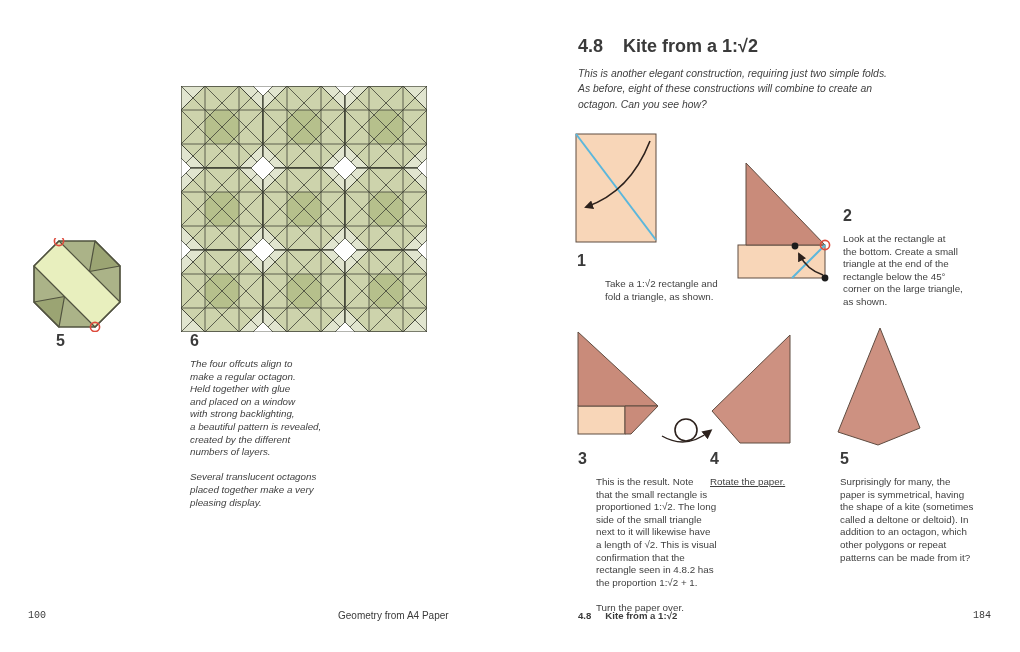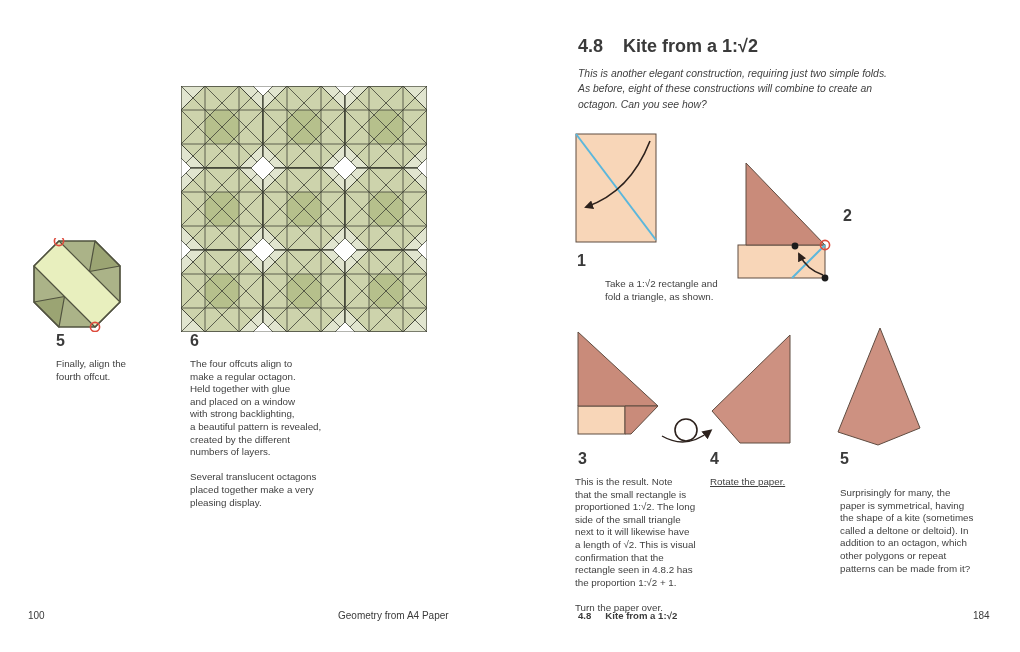--- a/index.html
+++ b/index.html
@@ -5,21 +5,21 @@
   html,body{margin:0;padding:0;background:#ffffff;}
   #spread{
     position:relative;width:1020px;height:652px;background:#ffffff;overflow:hidden;
     font-family:"Liberation Sans", sans-serif;color:#3d3d3d;
   }
   .abs{position:absolute;}
   .stepnum{font-size:16px;font-weight:700;color:#3a3a3a;}
   .caption{font-size:9.8px;line-height:12.6px;color:#3f3f3f;white-space:pre-line;}
   .heading{display:flex;gap:20px;font-size:18px;font-weight:700;color:#3a3a3a;}
   .intro{font-size:10.4px;line-height:15.4px;color:#3f3f3f;white-space:pre-line;font-style:italic;}
-  .footer-num{font-size:10px;color:#3a3a3a;}
+  .footer-num{font-size:10px;color:#3a3a3a;font-family:Liberation Mono, monospace;}
   .footer-title{font-size:10px;font-weight:400;color:#3a3a3a;}
   .footer-section{display:flex;gap:14px;font-size:9.6px;font-weight:700;color:#3a3a3a;}
   svg{display:block;}
 </style>
 </head>
 <body>
 
 <div id="spread">
 
   <svg id="pattern-svg" class="abs" style="left:181px;top:86px;" width="246" height="246" viewBox="0 0 246 246">
@@ -236,25 +236,23 @@
       <polygon fill="#e8efbe" points="25,0 86,61 61,86 0,25"></polygon>
       <polygon fill="#9ba473" points="61,0 86,25 55.5,30.5"></polygon>
       <polygon fill="#9ba473" points="0,61 25,86 30.5,55.5"></polygon>
       <polygon fill="none" points="25,0 61,0 86,25 86,61 61,86 25,86 0,61 0,25"></polygon>
       <circle cx="25" cy="0" r="4.6" fill="none" stroke="#dd4a3c" stroke-width="1.6"></circle>
       <circle cx="61" cy="86" r="4.6" fill="none" stroke="#dd4a3c" stroke-width="1.6"></circle>
     </g>
   </svg>
 
   <div class="abs stepnum" style="left:56px;top:332px;">5</div>
-  <div class="abs caption" style="left:56px;top:358px;width:110px;">Finally, align the
-fourth offcut.</div>
 
   <div class="abs stepnum" style="left:190px;top:332px;">6</div>
-  <div class="abs caption" style="left:190px;top:358px;width:165px;">The four offcuts align to
+  <div class="abs caption" style="left:190px;top:358px;width:165px;font-style:italic;">The four offcuts align to
 make a regular octagon.
 Held together with glue
 and placed on a window
 with strong backlighting,
 a beautiful pattern is revealed,
 created by the different
 numbers of layers.
 
 Several translucent octagons
 placed together make a very
@@ -296,20 +294,26 @@
     <circle cx="62" cy="88" r="3.4" fill="#1c1c1c"></circle>
     <circle cx="92" cy="120" r="3.4" fill="#1c1c1c"></circle>
     <circle cx="92" cy="87" r="4.6" fill="none" stroke="#dd4a3c" stroke-width="1.6"></circle>
   </svg>
 
   <div class="abs stepnum" style="left:577px;top:252px;">1</div>
   <div class="abs caption" style="left:577px;top:278px;width:150px;margin-left:28px;">Take a 1:√2 rectangle and
 fold a triangle, as shown.</div>
 
   <div class="abs stepnum" style="left:843px;top:207px;">2</div>
+  <div class="abs caption" style="left:843px;top:233px;width:140px;">Look at the rectangle at
+the bottom. Create a small
+triangle at the end of the
+rectangle below the 45°
+corner on the large triangle,
+as shown.</div>
 
   <svg class="abs" style="left:572px;top:325px;" width="96" height="118" viewBox="0 0 96 118">
     <rect x="6" y="81" width="47" height="28" fill="#f8d6b8" stroke="#5f4c41" stroke-width="1"></rect>
     <polygon points="6,7 6,81 86,81" fill="#c98b7a" stroke="#5f4c41" stroke-width="1"></polygon>
     <polygon points="53,81 86,81 59,109 53,109" fill="#c98b7a" stroke="#5f4c41" stroke-width="1"></polygon>
   </svg>
 
   <svg class="abs" style="left:658px;top:412px;" width="64" height="42" viewBox="0 0 64 42">
     <defs>
       <marker id="ah3" markerWidth="10" markerHeight="10" refX="7" refY="5" orient="auto" markerUnits="userSpaceOnUse">
@@ -322,37 +326,37 @@
 
   <svg class="abs" style="left:705px;top:328px;" width="95" height="125" viewBox="0 0 95 125">
     <polygon points="85,7 85,115 35,115 7,83" fill="#cd9181" stroke="#5f4c41" stroke-width="1"></polygon>
   </svg>
 
   <svg class="abs" style="left:830px;top:320px;" width="100" height="133" viewBox="0 0 100 133">
     <polygon points="50,8 90,108 48,125 8,112" fill="#cd9181" stroke="#5f4c41" stroke-width="1"></polygon>
   </svg>
 
   <div class="abs stepnum" style="left:578px;top:450px;">3</div>
-  <div class="abs caption" style="left:575px;top:476px;width:140px;">This is the result. Note
+  <div class="abs caption" style="left:596px;top:476px;width:140px;">This is the result. Note
 that the small rectangle is
 proportioned 1:√2. The long
 side of the small triangle
 next to it will likewise have
 a length of √2. This is visual
 confirmation that the
 rectangle seen in 4.8.2 has
 the proportion 1:√2 + 1.
 
 Turn the paper over.</div>
 
   <div class="abs stepnum" style="left:710px;top:450px;">4</div>
   <div class="abs caption" style="left:710px;top:476px;width:110px;text-decoration:underline;">Rotate the paper.</div>
 
   <div class="abs stepnum" style="left:840px;top:450px;">5</div>
-  <div class="abs caption" style="left:840px;top:476px;width:160px;margin-top:11px;">Surprisingly for many, the
+  <div class="abs caption" style="left:840px;top:476px;width:160px;">Surprisingly for many, the
 paper is symmetrical, having
 the shape of a kite (sometimes
 called a deltone or deltoid). In
 addition to an octagon, which
 other polygons or repeat
 patterns can be made from it?</div>
 
   <div class="abs footer-section" style="left:578px;top:610px;">
     <span>4.8</span>
     <span>Kite from a 1:√2</span>

